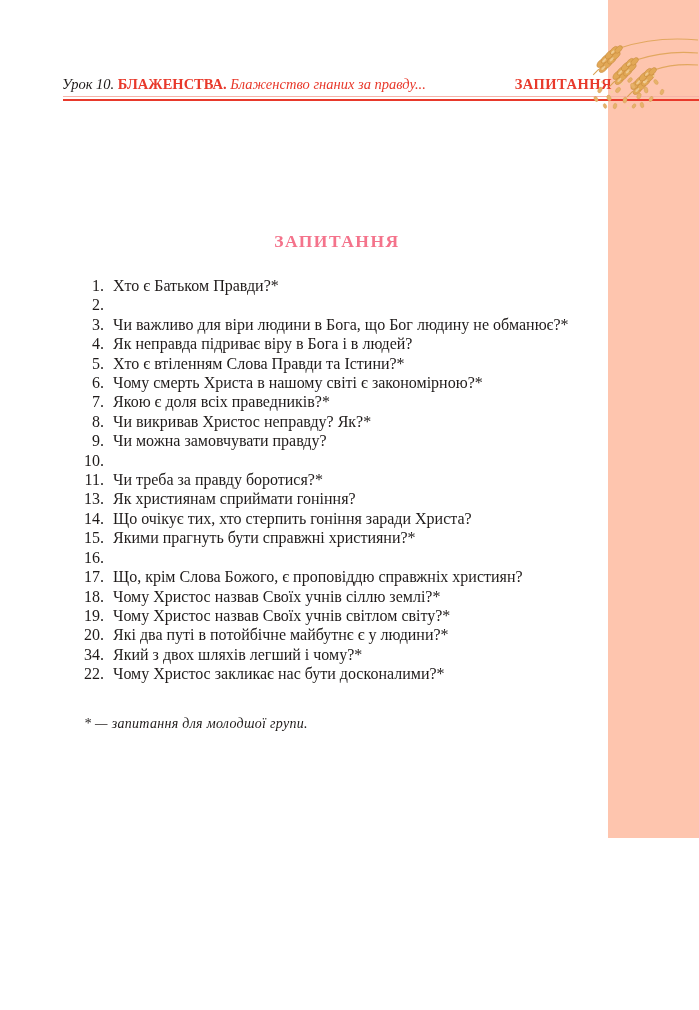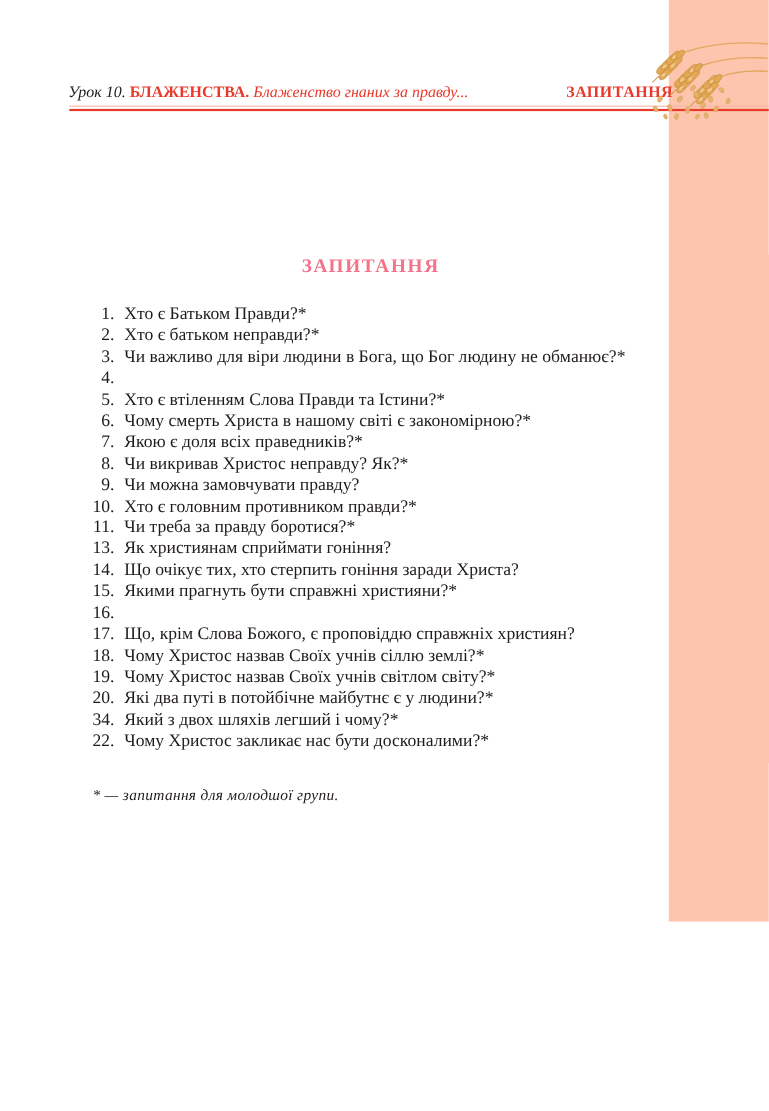--- a/index.html
+++ b/index.html
@@ -132,28 +132,28 @@
 
   <div class="title">ЗАПИТАННЯ</div>
 
   <ol class="questions">
       <li class="q">
         <span class="q-num">1.</span>
         <span class="q-text">Хто є Батьком Правди?*</span>
       </li>
       <li class="q">
         <span class="q-num">2.</span>
-        <span class="q-text">Хто є батьком неправди?*</span>
       </li>
       <li class="q">
         <span class="q-num">3.</span>
         <span class="q-text">Чи важливо для віри людини в Бога, що Бог людину не обманює?*</span>
       </li>
       <li class="q">
         <span class="q-num">4.</span>
+        <span class="q-text">Як неправда підриває віру в Бога і в людей?</span>
       </li>
       <li class="q">
         <span class="q-num">5.</span>
         <span class="q-text">Хто є втіленням Слова Правди та Істини?*</span>
       </li>
       <li class="q">
         <span class="q-num">6.</span>
         <span class="q-text">Чому смерть Христа в нашому світі є закономірною?*</span>
       </li>
       <li class="q">
@@ -163,21 +163,20 @@
       <li class="q">
         <span class="q-num">8.</span>
         <span class="q-text">Чи викривав Христос неправду? Як?*</span>
       </li>
       <li class="q">
         <span class="q-num">9.</span>
         <span class="q-text">Чи можна замовчувати правду?</span>
       </li>
       <li class="q">
         <span class="q-num">10.</span>
-        <span class="q-text">Хто є головним противником правди?*</span>
       </li>
       <li class="q">
         <span class="q-num">11.</span>
         <span class="q-text">Чи треба за правду боротися?*</span>
       </li>
       <li class="q">
         <span class="q-num">13.</span>
         <span class="q-text">Як християнам сприймати гоніння?</span>
       </li>
       <li class="q">

